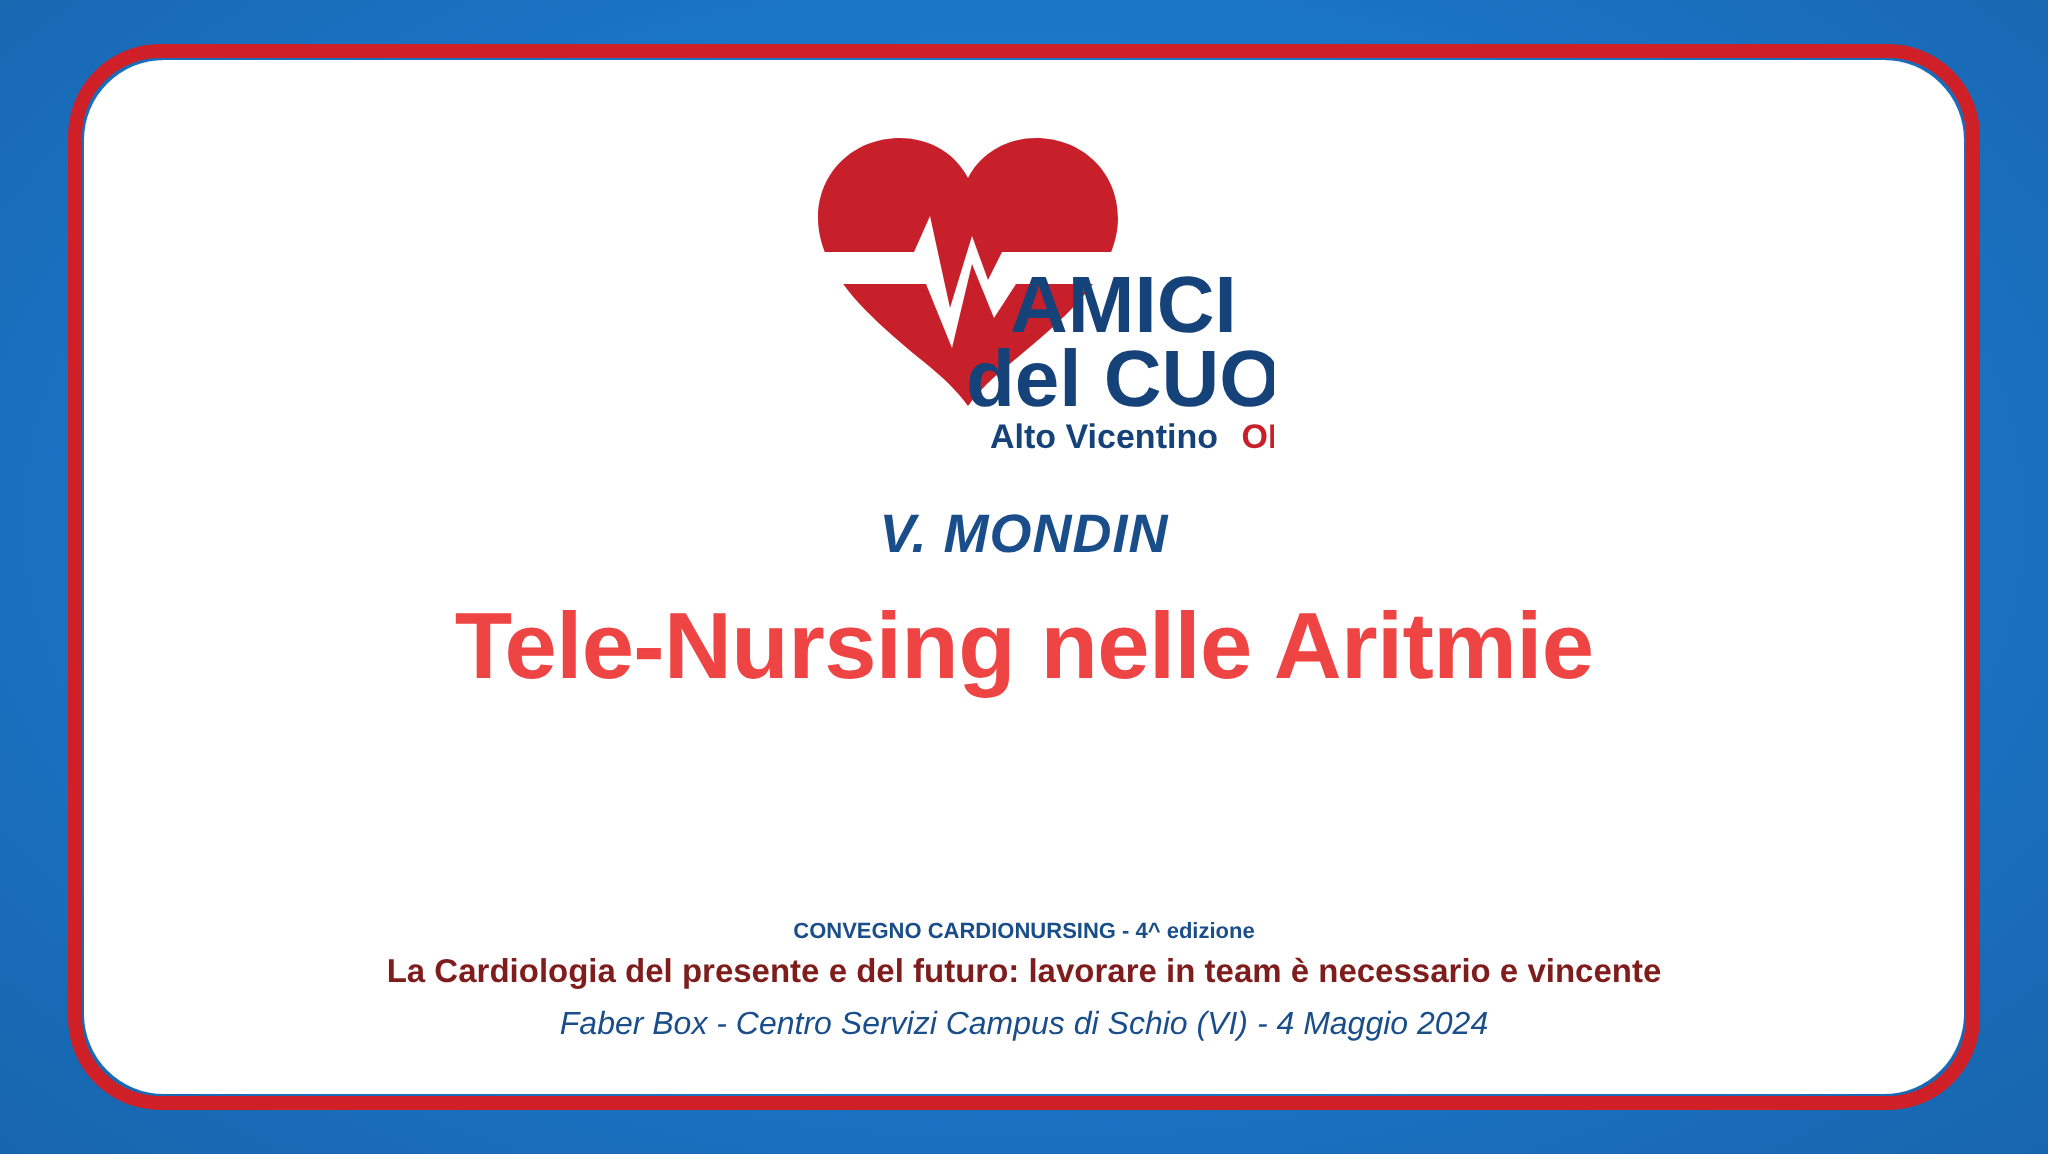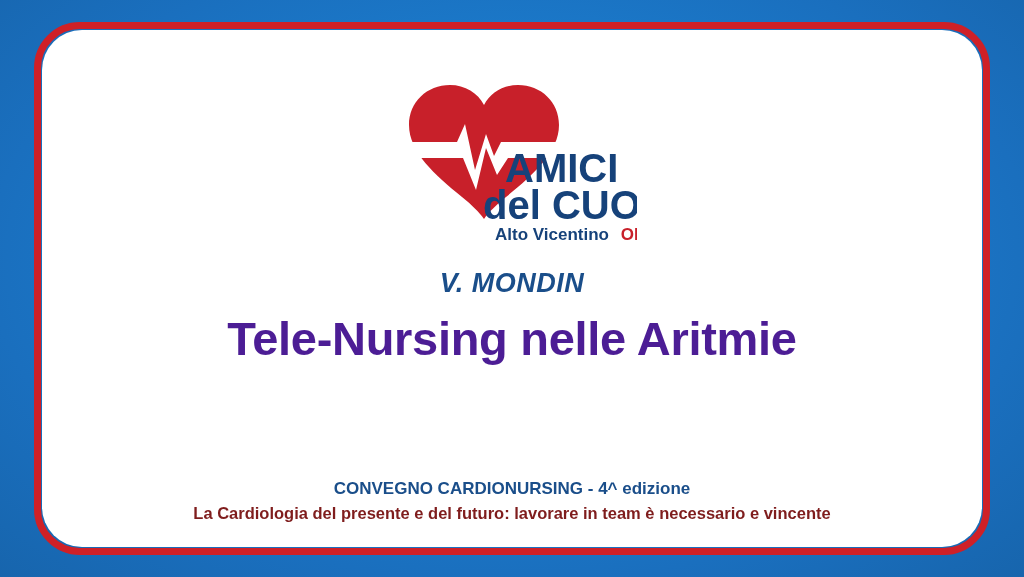--- a/index.html
+++ b/index.html
@@ -47,21 +47,20 @@
     box-sizing: border-box;
     overflow: hidden;
   }
 
   .content {
     position: absolute;
     inset: 0;
     display: flex;
     flex-direction: column;
     align-items: center;
-    margin-top: 16px;
   }
 
   
   .logo-wrap {
     margin-top: 26px;
     display: flex;
     flex-direction: column;
     align-items: center;
   }
   .logo-svg {
@@ -77,37 +76,37 @@
     font-size: 27px;
     color: #1a4e8a;
     letter-spacing: 0.5px;
     text-align: right;
   }
   .main-title {
     margin-top: 12px;
     font-family: "Liberation Sans", sans-serif;
     font-weight: bold;
     font-size: 47px;
-    color: #4c1d95;
+    color: #ef4444;
     letter-spacing: -0.3px;
     text-align: right;
   }
 
   
   .footer {
     position: absolute;
     left: 0;
     right: 0;
     bottom: 22px;
     text-align: center;
   }
   .footer-line1 {
     font-family: "Liberation Sans", sans-serif;
     font-weight: bold;
-    font-size: 17px;
+    font-size: 11px;
     color: #1a4e8a;
     line-height: 1.42;
   }
   .footer-line2 {
     font-family: "Liberation Sans", sans-serif;
     font-weight: bold;
     font-size: 16.5px;
     color: #7f1d1d;
     line-height: 1.42;
   }
@@ -156,17 +155,18 @@
         </svg>
       </div>
 
       <div class="speaker">V. MONDIN</div>
 
       <div class="main-title">Tele-Nursing nelle Aritmie</div>
 
       <div class="footer">
         <div class="footer-line1">CONVEGNO CARDIONURSING - 4^ edizione</div>
         <div class="footer-line2">La Cardiologia del presente e del futuro: lavorare in team è necessario e vincente</div>
+        <div class="footer-line3">Faber Box - Centro Servizi Campus di Schio (VI) - 4 Maggio 2024</div>
       </div>
 
     </div>
   </div>
 </div>
 
 </body></html>

